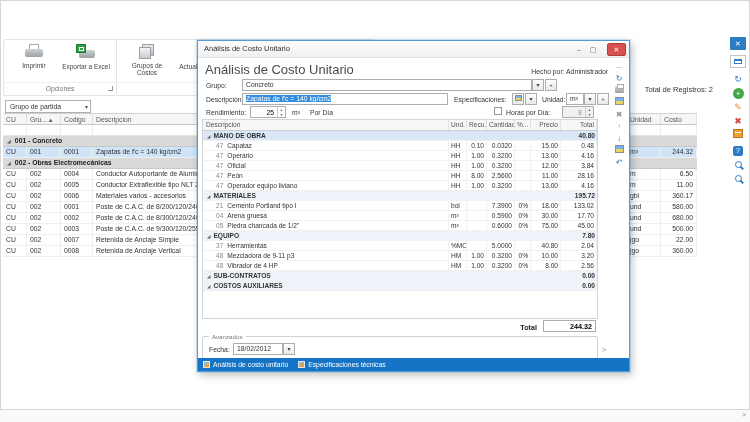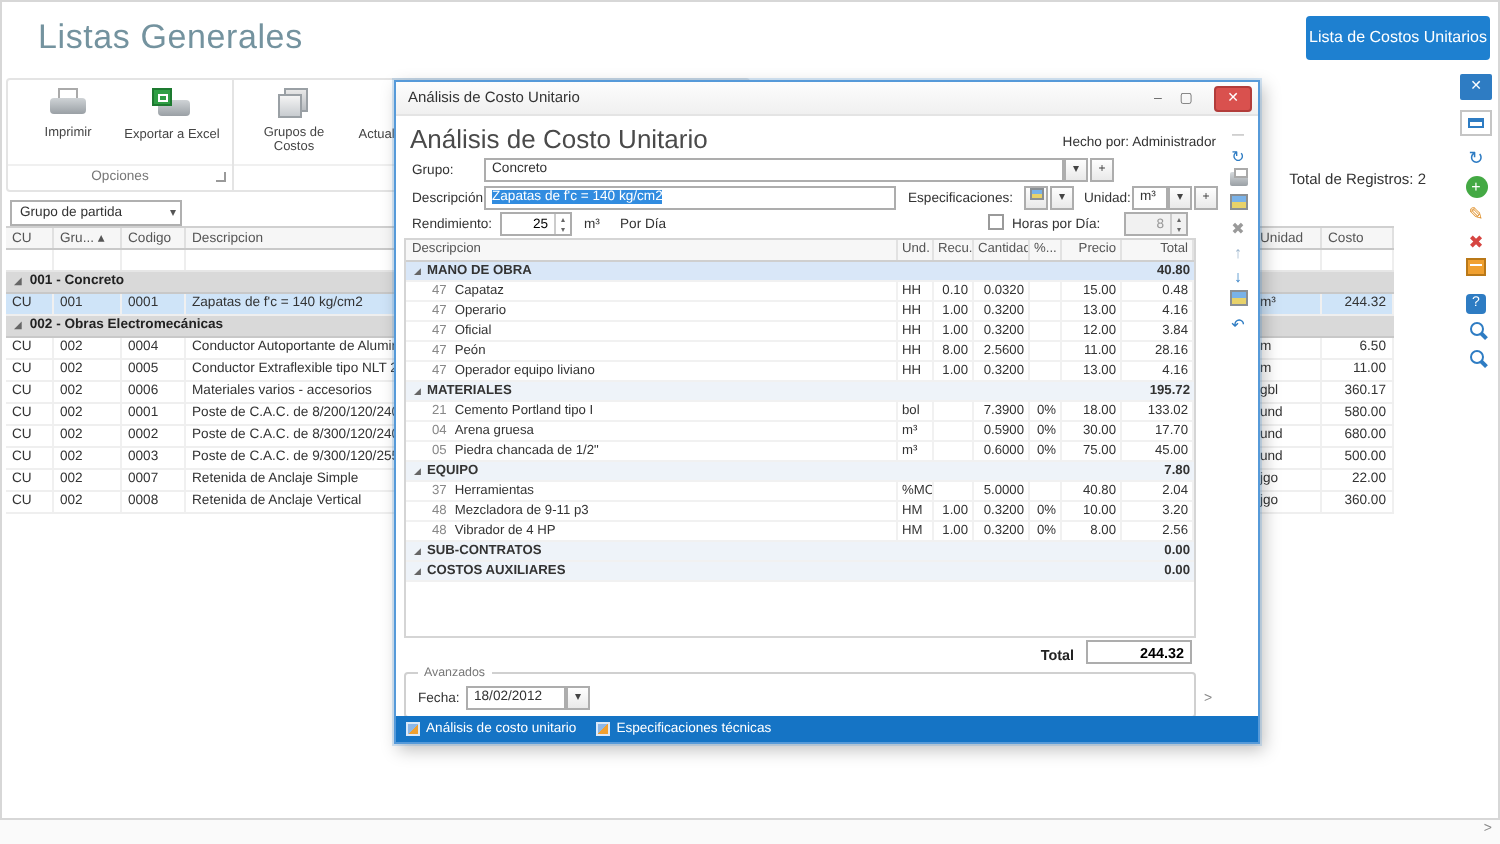--- a/index.html
+++ b/index.html
@@ -130,22 +130,20 @@
   .mini-print { display:inline-block; width:9px; height:7px; background:linear-gradient(#d6dadd,#9aa0a5); border-radius:1px; position:relative; }
   .mini-print::after { content:""; position:absolute; left:2px; top:-2px; width:5px; height:3px; background:#fff; border:1px solid #aaa; }
   .mini-img { display:inline-block; width:9px; height:8px; border:1px solid #8a8f94; background:linear-gradient(#79b2e8 0 50%, #e8d26a 50% 100%); }
 </style>
 </head>
 <body>
 
 <div id="stage">
   <div id="mainwin">
 
-    <div class="page-title">Listas Generales</div>
-    <button class="action-btn">Lista de Costos Unitarios</button>
 
     <div class="ribbon">
       <div class="rgroup">
         <div class="rbtns">
           <div class="rbtn">
             <span class="ric ic-printer"><span class="ppaper"></span><span class="pbody"></span></span>
             <div>Imprimir</div>
           </div>
           <div class="rbtn">
             <span class="ric ic-excel"><span class="pbody"></span><span class="sheet">

